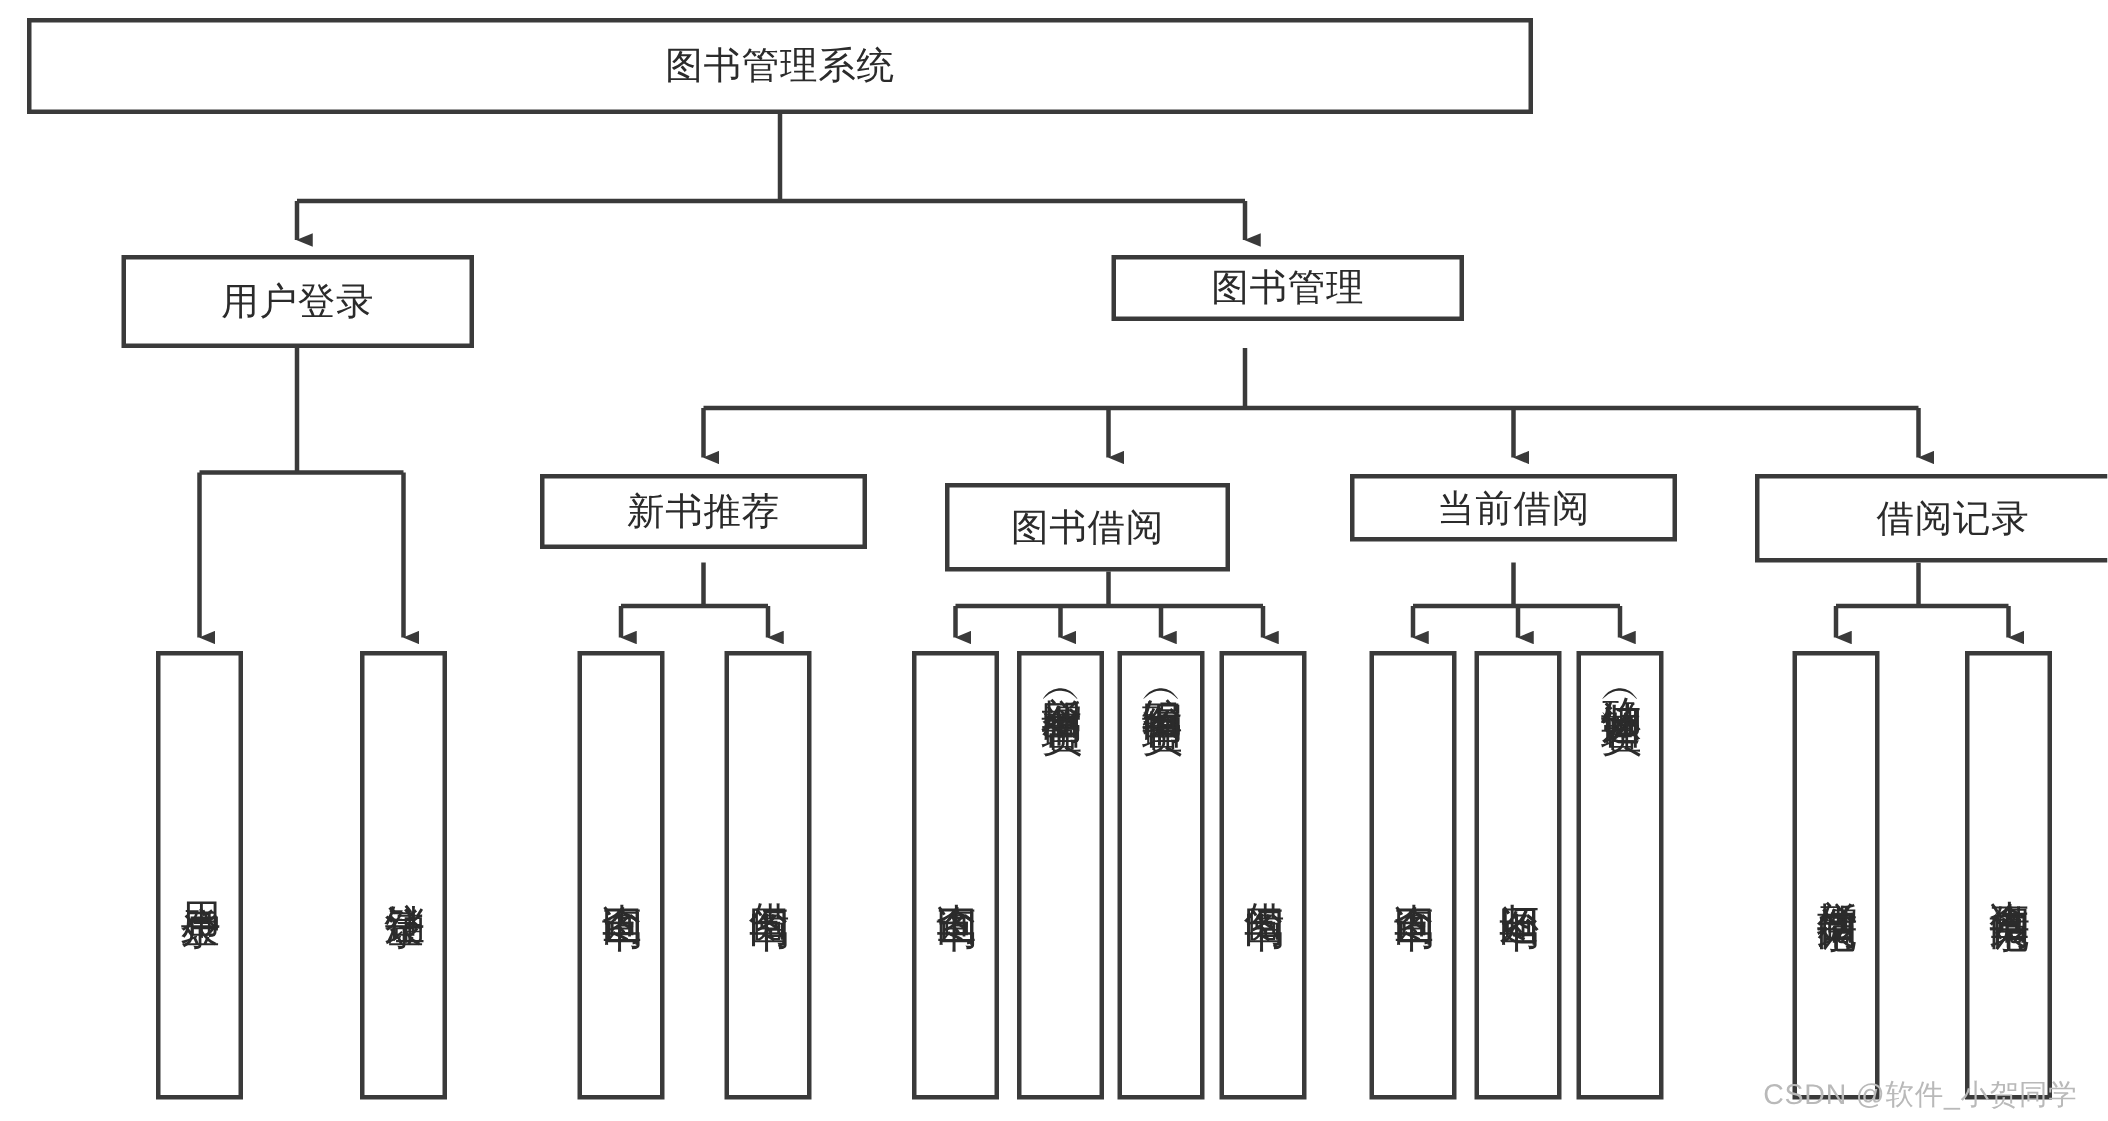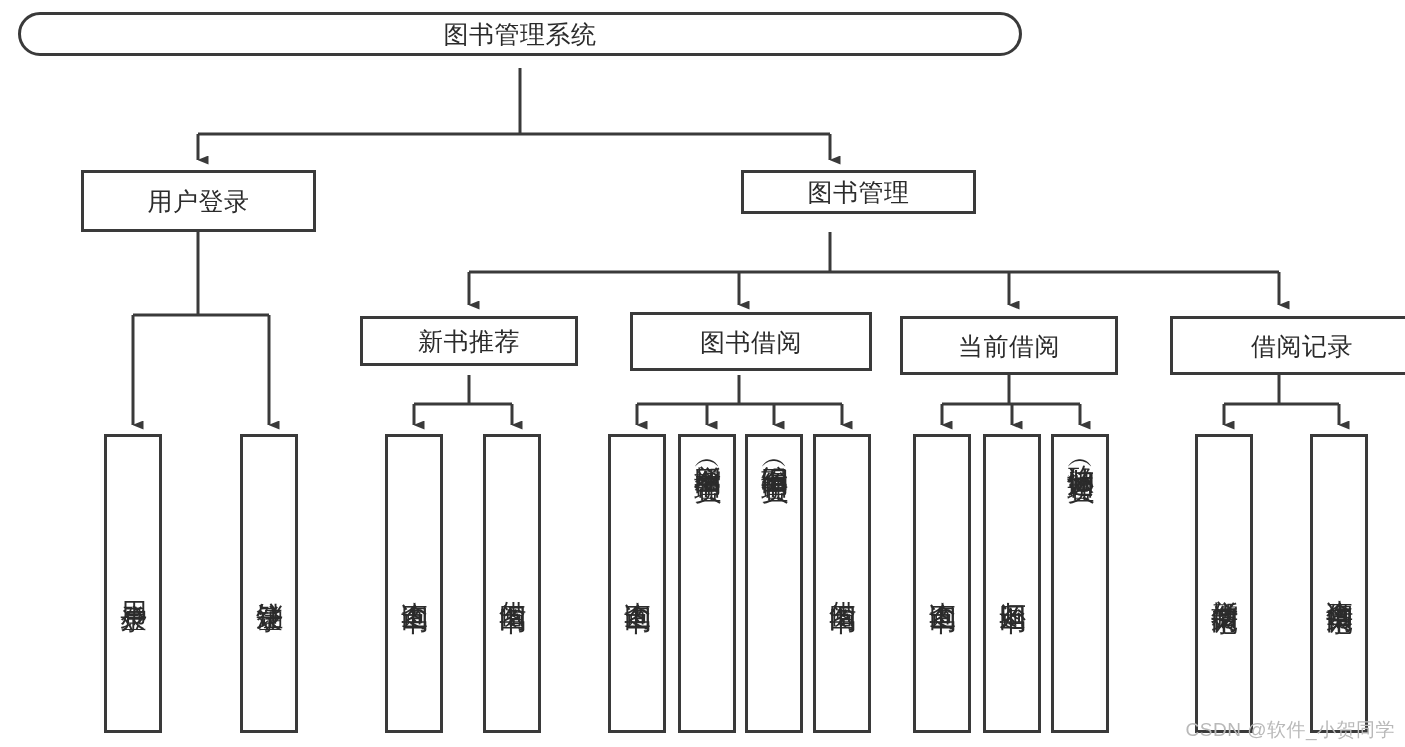--- a/index.html
+++ b/index.html
@@ -55,21 +55,21 @@
     line-height: 1.1;
     letter-spacing: 2px;
     white-space: nowrap;
   }
   .node.vertical.centered {
     align-items: center;
     padding-top: 0;
   }
   .watermark {
     position: absolute;
-    right: 10px;
+    right: 20px;
     bottom: 4px;
     font-size: 19px;
     color: #b9b9b9;
     z-index: 5;
     white-space: nowrap;
     letter-spacing: 0.5px;
   }
 </style>
 </head>
 <body>
@@ -119,38 +119,38 @@
       <path d="M1012,404 L1012,425" marker-end="url(#arrowhead)"></path>
       <path d="M1080,404 L1080,425" marker-end="url(#arrowhead)"></path>
 
       <path d="M1279,375 L1279,404"></path>
       <path d="M1224,404 L1339,404"></path>
       <path d="M1224,404 L1224,425" marker-end="url(#arrowhead)"></path>
       <path d="M1339,404 L1339,425" marker-end="url(#arrowhead)"></path>
     </g>
   </svg>
 
-  <div class="node" style="left:18px; top:12px; width:1004px; height:44px;border-radius:26px;">
+  <div class="node" style="left:18px; top:12px; width:1004px; height:64px;">
     <span class="label">图书管理系统</span>
   </div>
 
   <div class="node" style="left:81px; top:170px; width:235px; height:62px;">
     <span class="label">用户登录</span>
   </div>
   <div class="node" style="left:741px; top:170px; width:235px; height:44px;">
     <span class="label">图书管理</span>
   </div>
 
   <div class="node" style="left:360px; top:316px; width:218px; height:50px;">
     <span class="label">新书推荐</span>
   </div>
-  <div class="node" style="left:630px; top:312px; width:242px; height:59px;">
+  <div class="node" style="left:630px; top:322px; width:190px; height:59px;">
     <span class="label">图书借阅</span>
   </div>
-  <div class="node" style="left:900px; top:316px; width:218px; height:59px;">
+  <div class="node" style="left:900px; top:316px; width:218px; height:45px;">
     <span class="label">当前借阅</span>
   </div>
   <div class="node" style="left:1170px; top:316px; width:264px; height:59px;">
     <span class="label">借阅记录</span>
   </div>
 
   <div class="node vertical centered" style="left:104px; top:434px; width:58px; height:299px;">
     <span class="label">用户登录</span>
   </div>
   <div class="node vertical centered" style="left:240px; top:434px; width:58px; height:299px;">

